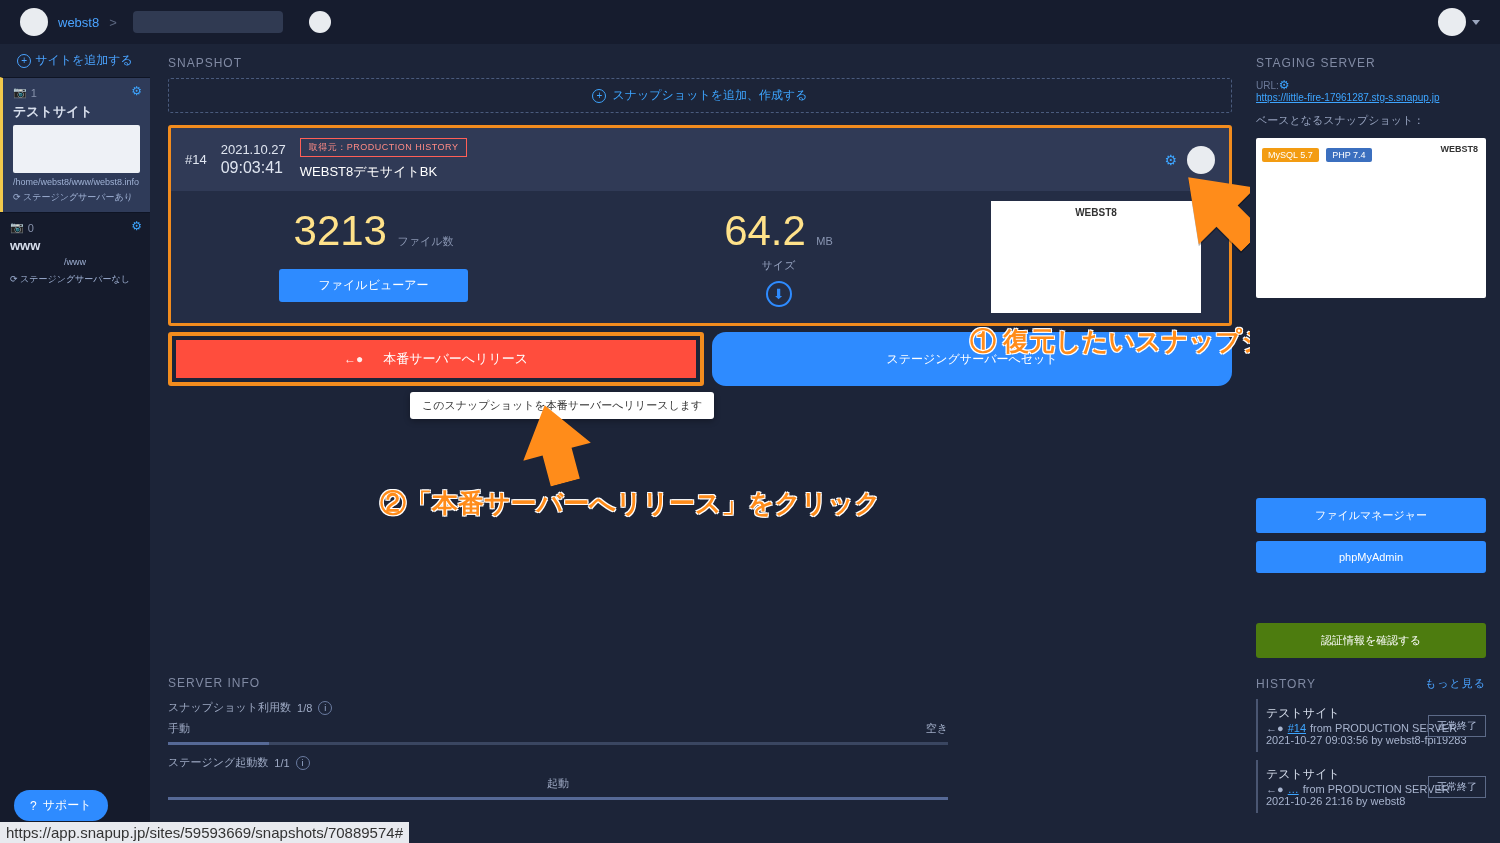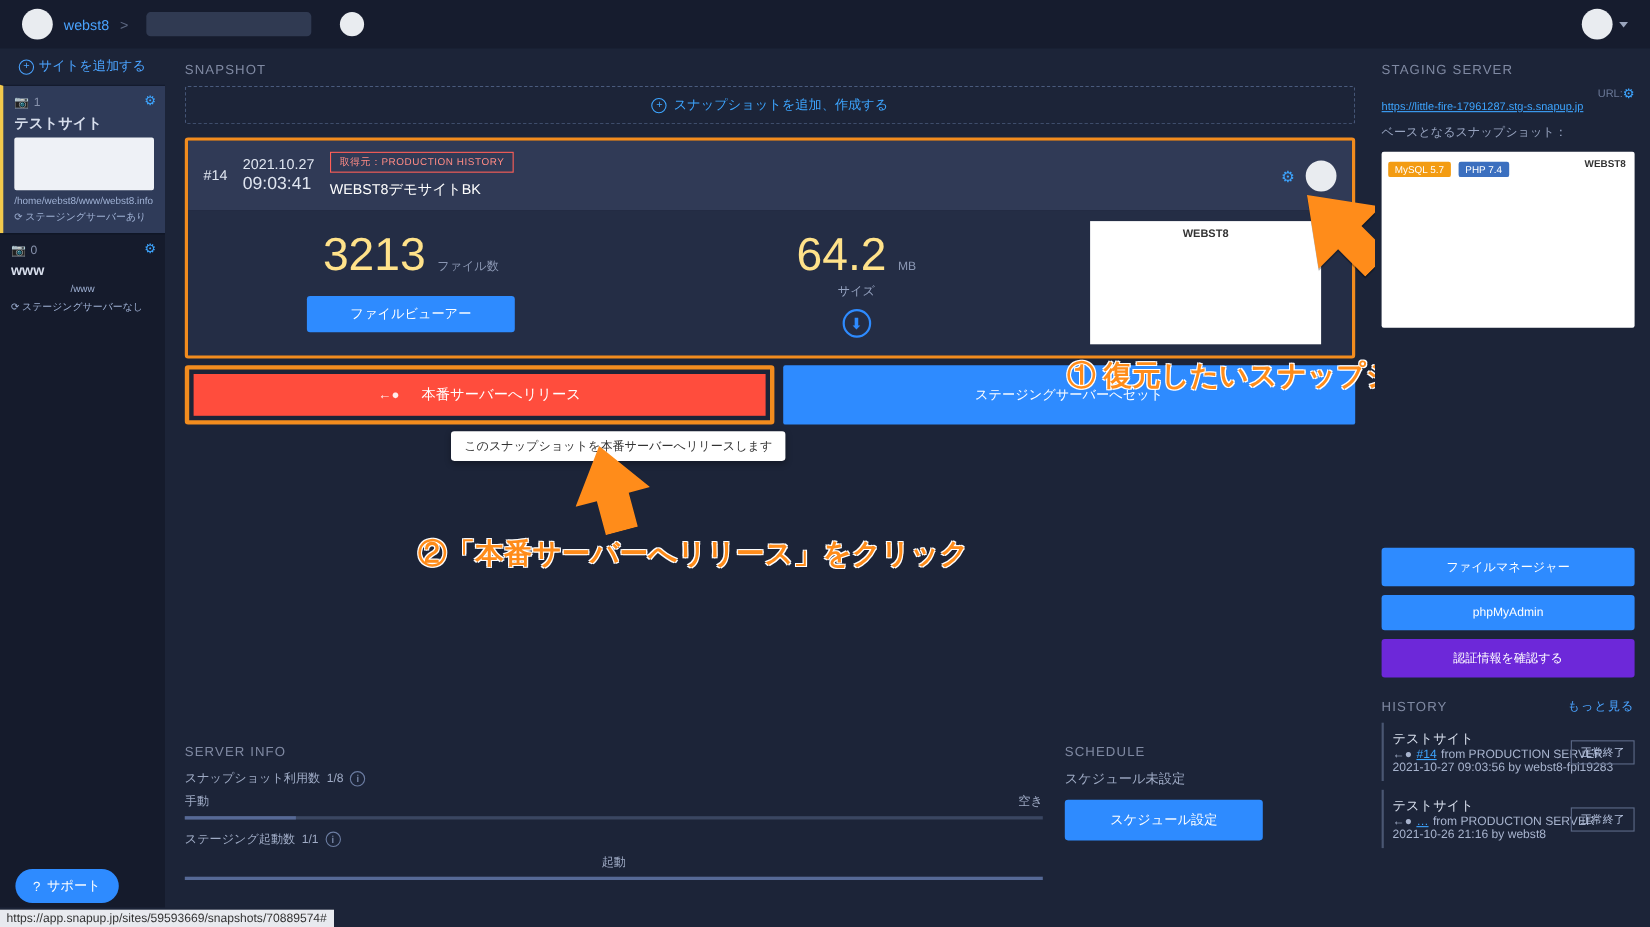--- a/index.html
+++ b/index.html
@@ -44,61 +44,61 @@
   .metric .big { color:#ffe28a; font-size:42px; font-weight:300; }
   .metric .unit { color:#8b97b3; font-size:11px; margin-left:6px; }
   .metric .sub { color:#96a3c0; font-size:11px;margin-top:40px; }
   .btn-blue { background:#2e8bff; color:#fff; border:none; font-size:12px; padding:8px 40px; border-radius:3px; cursor:pointer; }
   .dl-icon { width:26px;height:26px;border:2px solid #2e8bff;border-radius:50%;display:inline-flex;align-items:center;justify-content:center;color:#2e8bff;font-size:14px;margin-top:8px;}
   .actions-row { display:flex; gap:8px; padding:0 0 10px 0; align-items:stretch; }
   .actions-wrap { position:relative; margin-top:6px; }
   .release-wrap { border:4px solid #f28c1e; padding:4px; display:inline-block; border-radius:3px; flex:1;}
   .btn-red { background:#ff4d3d; color:#fff; border:none; font-size:13px; padding:10px 0; width:100%; display:flex; align-items:center; justify-content:center; gap:20px; cursor:pointer;}
   .btn-red .arrow-ic{font-size:12px;opacity:.9;}
-  .btn-staging { background:#2e8bff; color:#fff; border:none; font-size:12px; padding:12px 0; flex:1; border-radius:2px; cursor:pointer;}
+  .btn-staging { background:#2e8bff; color:#fff; border:none; font-size:12px; padding:12px 0; flex:1; border-radius:14px; cursor:pointer;}
   .thumb-prev { flex:0 0 210px; background:#fff; margin:10px; position:relative; }
   .thumb-prev .tp-label{font-size:10px;font-weight:700;color:#333;text-align:center;padding-top:6px;}
   .arrow1 { position:absolute; top:120px; right:-10px; filter:drop-shadow(0 2px 0 rgba(0,0,0,.3)); }
   .arrow1 svg{transform:rotate(-45deg);}
   .ann1 { position:absolute; top:280px; left:820px; color:#ff8c1a; font-size:26px; font-weight:700; text-shadow: -1px -1px 0 #fff,1px -1px 0 #fff,-1px 1px 0 #fff,1px 1px 0 #fff; white-space:nowrap;}
   .tooltip { background:#fff; color:#333; font-size:11px; padding:6px 12px; border-radius:3px; position:absolute; top:348px; left:260px; box-shadow:0 2px 6px rgba(0,0,0,.3);}
   .arrow2 { position:absolute; top:360px; left:370px; }
   .arrow2 svg{transform:rotate(-15deg);}
   .ann2 { position:absolute; top:442px; left:230px; color:#ff8c1a; font-size:26px; font-weight:700; text-shadow: -1px -1px 0 #fff,1px -1px 0 #fff,-1px 1px 0 #fff,1px 1px 0 #fff;}
   
   .bottom-row { display:flex; gap:20px; margin-top:280px; }
   .col { }
   .progress-outer{width:100%;height:3px;background:#3a4661;margin:6px 0 10px;position:relative;}
   .progress-inner{height:100%;background:#566996;width:36%;}
   .mini-label{font-size:11px;color:#9fabc5;display:flex;align-items:center;gap:6px;}
   .info-dot{width:14px;height:14px;border:1px solid #6b7ca1;border-radius:50%;display:inline-flex;align-items:center;justify-content:center;font-size:9px;color:#9fb1d4;}
   
   .rightcol { width:250px; flex:none; padding:12px 14px 0 6px; display:flex; flex-direction:column; }
-  .rightcol .url-row{font-size:10px;color:#6c7a99;display:flex;align-items:center;justify-content:flex-end;}
+  .rightcol .url-row{font-size:10px;color:#6c7a99;display:flex;align-items:center;justify-content:flex-start;}
   .rightcol .url-link{font-size:10px;}
   .rightcol .base{font-size:11px;color:#97a3bf;margin-top:10px;}
   .rightcol .gear3{color:#3da5ff;font-size:12px;}
   .thumb2{background:#fff;height:160px;margin-top:10px;border-radius:2px;padding:6px;position:relative;}
   .pill{display:inline-block;font-size:9px;padding:2px 6px;border-radius:2px;color:#fff;margin-right:3px;}
   .pill.my{background:#f39c12;} .pill.php{background:#3b6fbf;}
   .thumb2 .brand{position:absolute;top:6px;right:8px;font-size:9px;font-weight:700;color:#333;}
   .rc-btns{margin-top:200px;display:flex;flex-direction:column;gap:8px;}
   .rc-btn{background:#2e8bff;color:#fff;border:none;font-size:11px;padding:10px;border-radius:3px;cursor:pointer;}
-  .rc-btn.gray{background:#6d28d9;}
+  .rc-btn.gray{background:#4d7c0f;margin-top:42px;}
   
   .history{margin-top:18px;}
   .h-head{display:flex;justify-content:space-between;align-items:center;font-size:12px;color:#808aa3;letter-spacing:1px;}
   .h-more{font-size:11px;color:#4aa3ff;cursor:pointer;}
   .h-item{border-left:2px solid #4a5672;padding:6px 8px;margin-top:8px;font-size:11px;color:#a7b3cd;position:relative;}
   .h-item .title{color:#d7deec;font-size:12px;}
   .h-item .row2{display:flex;align-items:center;gap:4px;}
   .h-item .badge-ok{position:absolute;right:0;top:16px;border:1px solid #5c6a88;color:#b5c2de;font-size:10px;padding:3px 8px;}
   
   .support{position:absolute;bottom:22px;left:14px;background:#2e8bff;color:#fff;border-radius:18px;padding:7px 16px;font-size:12px;display:flex;align-items:center;gap:6px;cursor:pointer;}
-  .statusbar{position:fixed;bottom:0;left:0;background:#e8eaef;color:#333;font-size:11px;padding:2px 6px;}
+  .statusbar{position:fixed;bottom:0;left:0;background:#e8eaef;color:#333;font-size:15px;padding:2px 6px;}
   .svg-arrow{fill:#ff8c1a;}
 </style>
 </head>
 <body>
 
 <div class="topbar">
   <div class="circle"></div>
   <a href="#" class="crumb-link">webst8</a>
   <span class="chev">&gt;</span>
   <div class="blurblock"></div>
@@ -227,25 +227,20 @@
         <div class="mini-label">
           <span>ステージング起動数</span>
           <span>1/1</span>
           <span class="info-dot">i</span>
         </div>
         <div style="text-align:center;font-size:11px;color:#9fabc5;margin-top:6px;">起動</div>
         <div class="progress-outer">
             <div class="progress-inner" style="width:100%;"></div>
           </div>
       </div>
-      <div class="col" style="flex:0 0 180px;">
-        <div class="sec-label">SCHEDULE</div>
-        <div style="font-size:12px;color:#9fabc5;margin:10px 0;">スケジュール未設定</div>
-        <button class="btn-blue" style="width:100%;padding:10px;">スケジュール設定</button>
-      </div>
     </div>
   </div>
 
   <div class="rightcol">
     <div class="sec-label">STAGING SERVER</div>
     <div class="url-row">
       <span>URL:</span>
       <span class="gear3">⚙</span>
     </div>
     <a href="#" class="url-link">https://little-fire-17961287.stg-s.snapup.jp</a>

